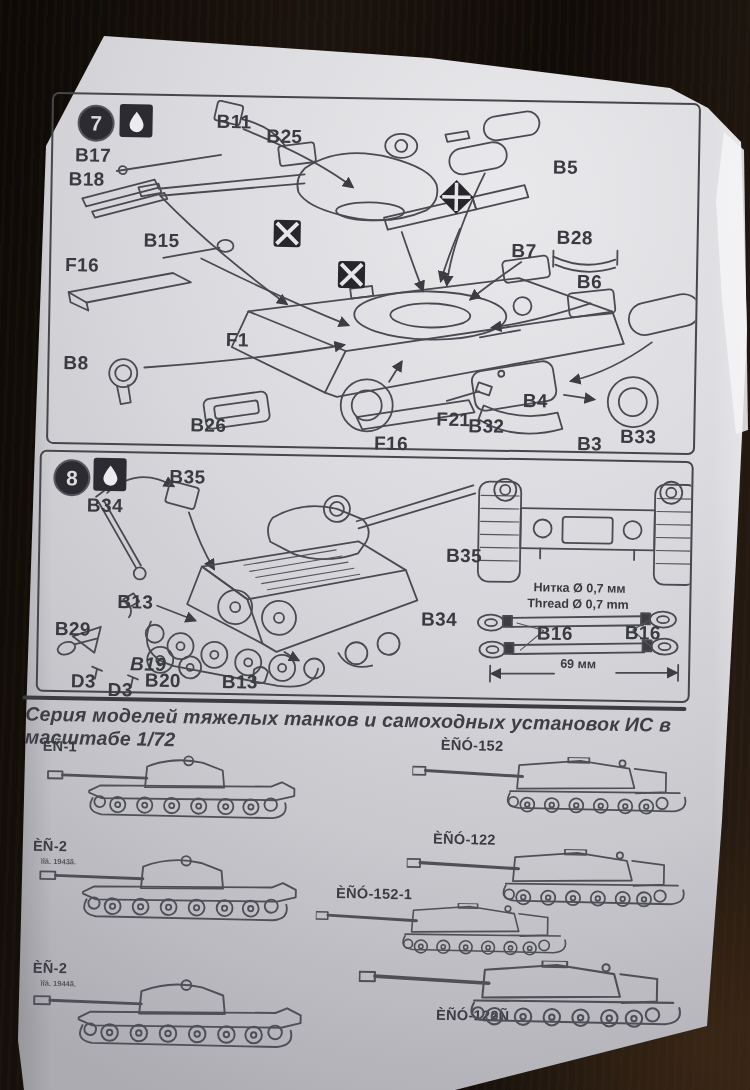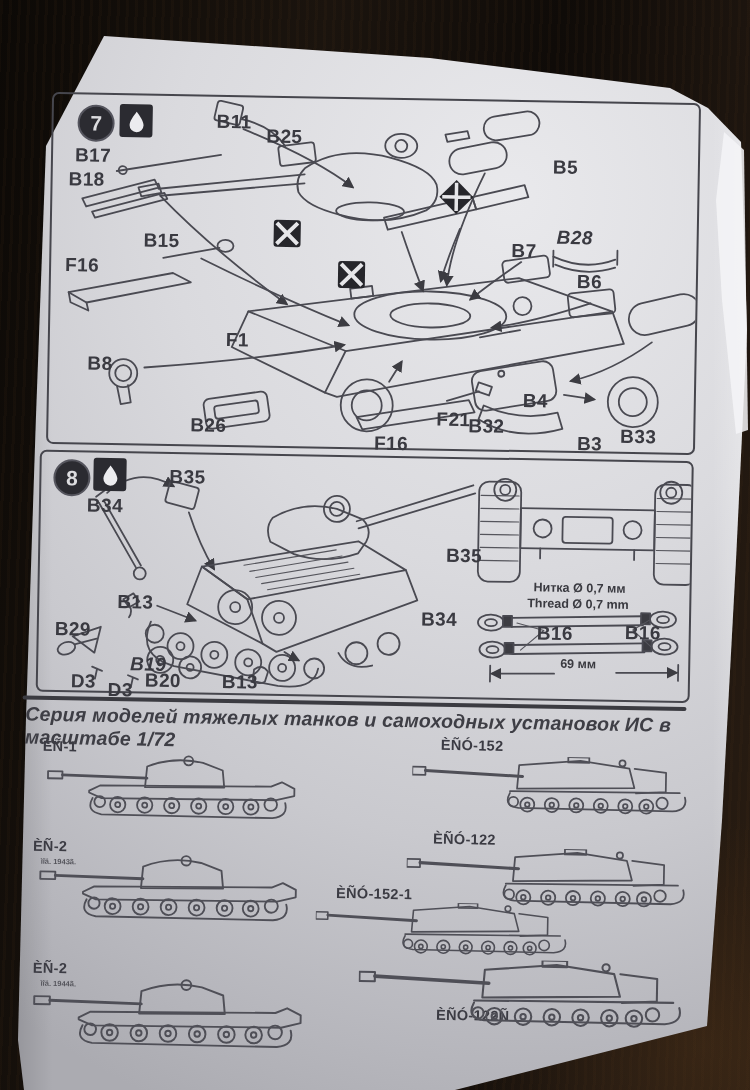--- a/index.html
+++ b/index.html
@@ -150,24 +150,24 @@
           </svg>
       </div>
     <span class="part-label" style="left: 22px; top: 50px;">B17</span>
         <span class="part-label" style="left: 16px; top: 74px;">B18</span>
         <span class="part-label" style="left: 163px; top: 14px;">B11</span>
         <span class="part-label" style="left: 213px; top: 28px;">B25</span>
         <span class="part-label" style="left: 500px; top: 54px;">B5</span>
         <span class="part-label" style="left: 92px; top: 134px;">B15</span>
         <span class="part-label" style="left: 14px; top: 160px;">F16</span>
         <span class="part-label" style="left: 460px; top: 138px;">B7</span>
-        <span class="part-label" style="left: 505px; top: 124px; font-style: italic;">B28</span>
+        <span class="part-label" style="left: 505px; top: 124px;">B28</span>
         <span class="part-label" style="left: 526px; top: 168px;">B6</span>
         <span class="part-label" style="left: 132px; top: 232px; margin-left: 44px;">F1</span>
-        <span class="part-label" style="left: 14px; top: 258px; margin-left: 24px;">B8</span>
+        <span class="part-label" style="left: 14px; top: 258px;">B8</span>
         <span class="part-label" style="left: 142px; top: 318px;">B26</span>
         <span class="part-label" style="left: 326px; top: 333px;">F16</span>
         <span class="part-label" style="left: 388px; top: 308px;">F21</span>
         <span class="part-label" style="left: 420px; top: 314px;">B32</span>
         <span class="part-label" style="left: 474px; top: 278px; margin-top: 10px;">B4</span>
         <span class="part-label" style="left: 572px; top: 322px;">B33</span>
         <span class="part-label" style="left: 529px; top: 330px;">B3</span>
       </div>
 
     <div class="panel" id="panel8">

